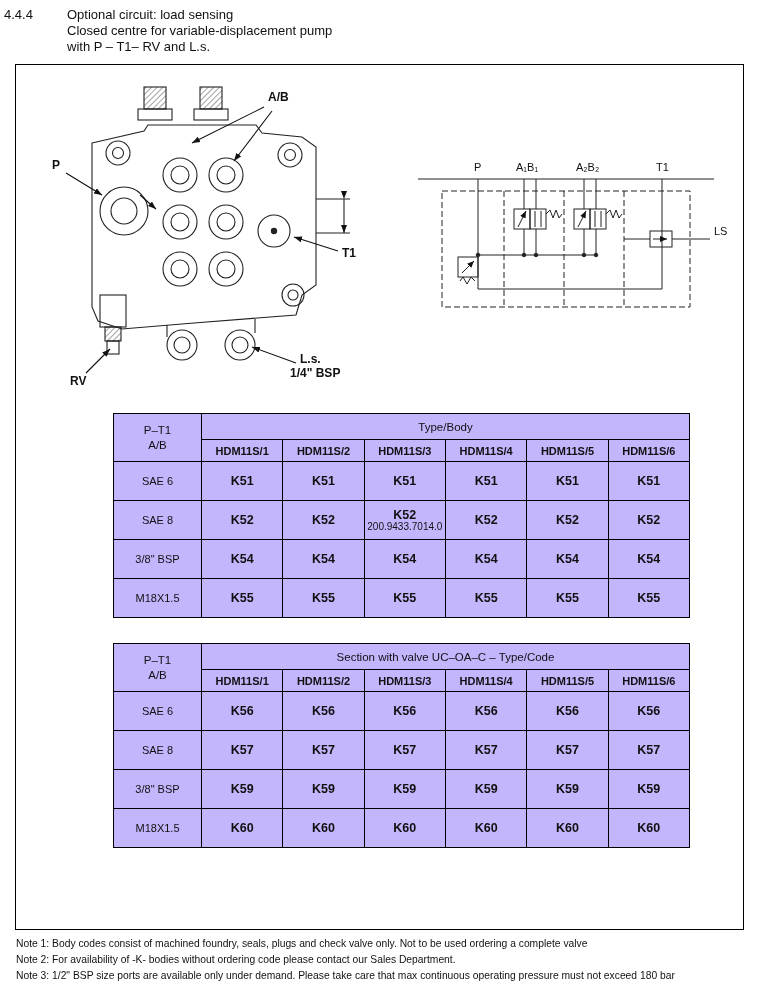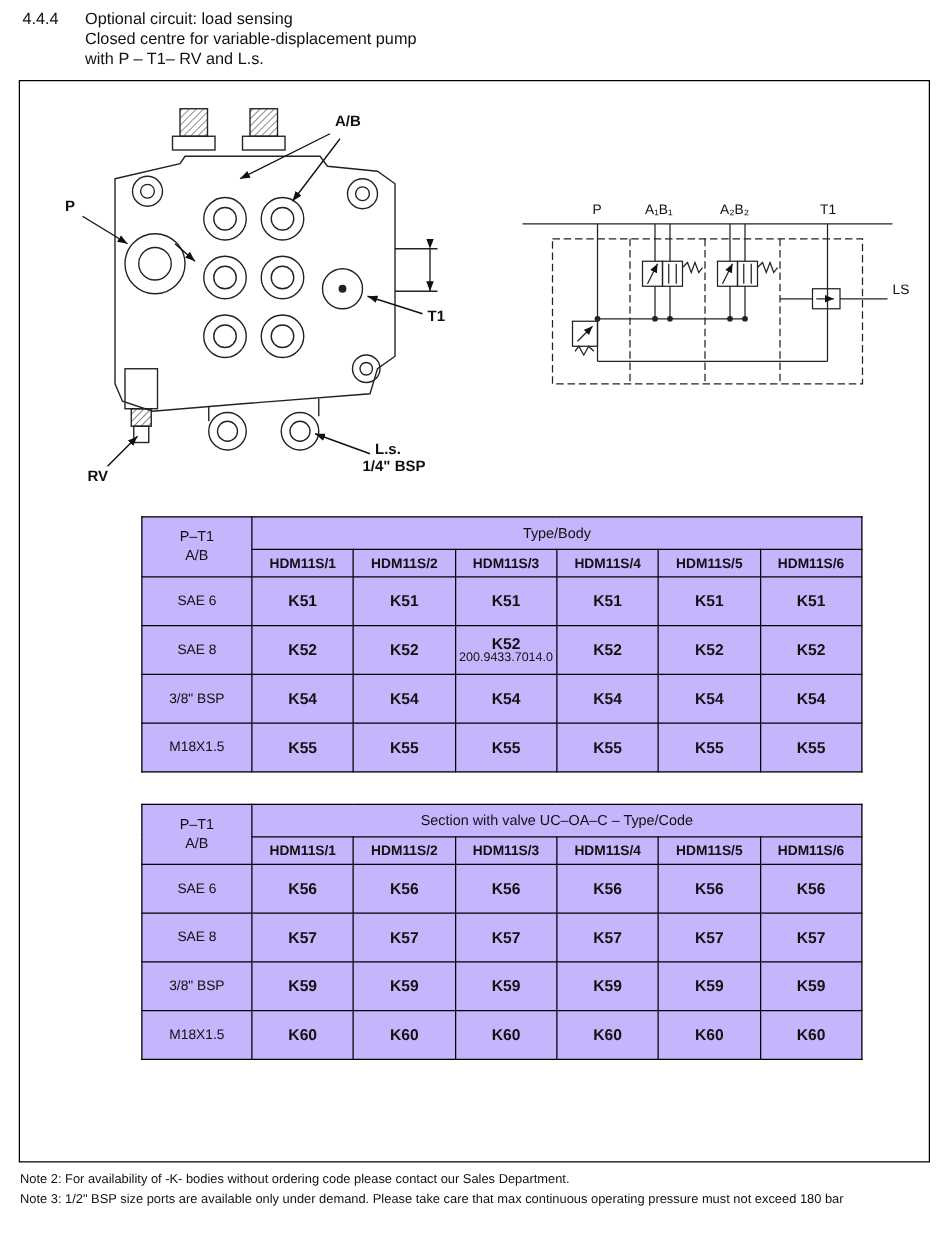--- a/index.html
+++ b/index.html
@@ -1,21 +1,21 @@
 <!DOCTYPE html>
 <html><head>
 <meta charset="utf-8">
 <style>
   * { margin:0; padding:0; box-sizing:border-box; }
   html,body { background:#fff; color:#111; font-family:"Liberation Sans",sans-serif; }
   .page { position:relative; width:760px; height:991px; background:#fff; overflow:hidden; }
 
-  .header { position:absolute; left:18px; top:7px; display:flex; font-size:13px; line-height:16px; }
+  .header { position:absolute; left:4px; top:7px; display:flex; font-size:13px; line-height:16px; }
   .sec-num { width:50px; }
-  .title div { white-space:nowrap; }
+  .title div { white-space:nowrap;margin-left:13px; }
 
   .main-box { position:absolute; left:15px; top:64px; width:729px; height:866px; border:1px solid #000; }
 
   .valve-svg { position:absolute; left:28px; top:16px; width:334px; height:314px; }
   .schem-svg { position:absolute; left:396px; top:92px; width:324px; height:204px; }
   svg text { font-family:"Liberation Sans",sans-serif; }
   .dlabel text { font-size:12px; font-weight:bold; fill:#111; }
   .slabel text { font-size:11px; fill:#111; }
 
   table.ktable { position:absolute; left:97px; border-collapse:collapse; table-layout:fixed;
@@ -328,17 +328,18 @@
           <td class="val">K60</td>
           <td class="val">K60</td>
           <td class="val">K60</td>
         </tr>
       </tbody>
     </table>
 
   </div>
 
   <div class="notes">
+    <div>Note 1: Body codes consist of machined foundry, seals, plugs and check valve only. Not to be used ordering a complete valve</div>
     <div>Note 2: For availability of -K- bodies without ordering code please contact our Sales Department.</div>
     <div>Note 3: 1/2" BSP size ports are available only under demand. Please take care that max continuous operating pressure must not exceed 180 bar</div>
   </div>
 
 </div>
 
 </body></html>

